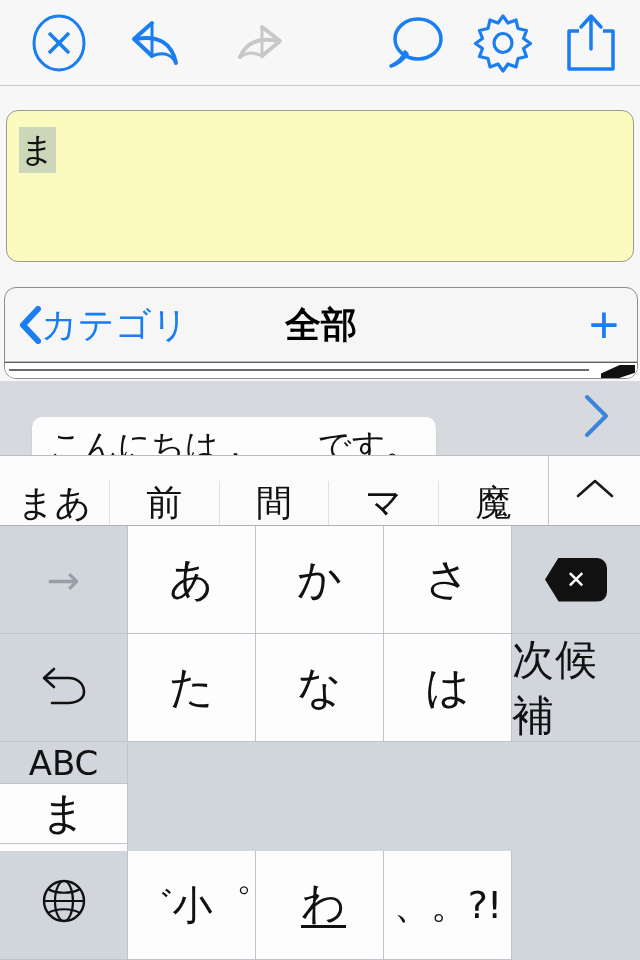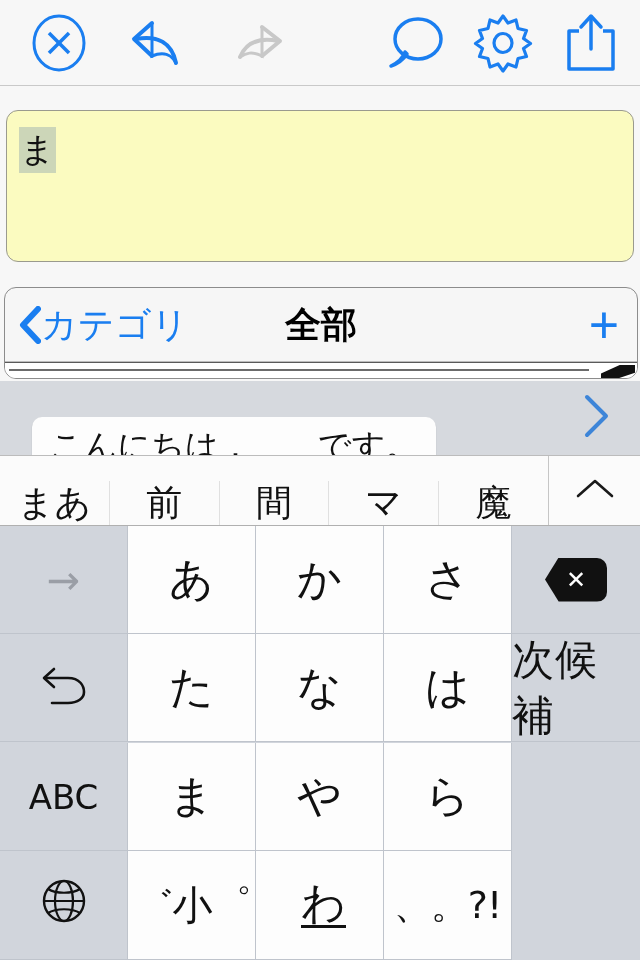--- a/index.html
+++ b/index.html
@@ -228,21 +228,21 @@
   }
   .kb-row {
     position: absolute;
     left: 0;
     width: 640px;
     height: 108px;
     display: flex;
   }
   .kb-row.r0 { top: 0; }
   .kb-row.r1 { top: 108px; }
-  .kb-row.r2 { top: 217px; }
+  .kb-row.r2 { top: 217px; flex-direction: column; }
   .kb-row.r3 { top: 325px; height: 109px; }
 
   .key {
     display: flex;
     align-items: center;
     justify-content: center;
     box-sizing: border-box;
     border-right: 1px solid #bfc4cc;
     border-bottom: 1px solid #bfc4cc;
     font-family: "DejaVu Sans", "Liberation Sans", sans-serif;

